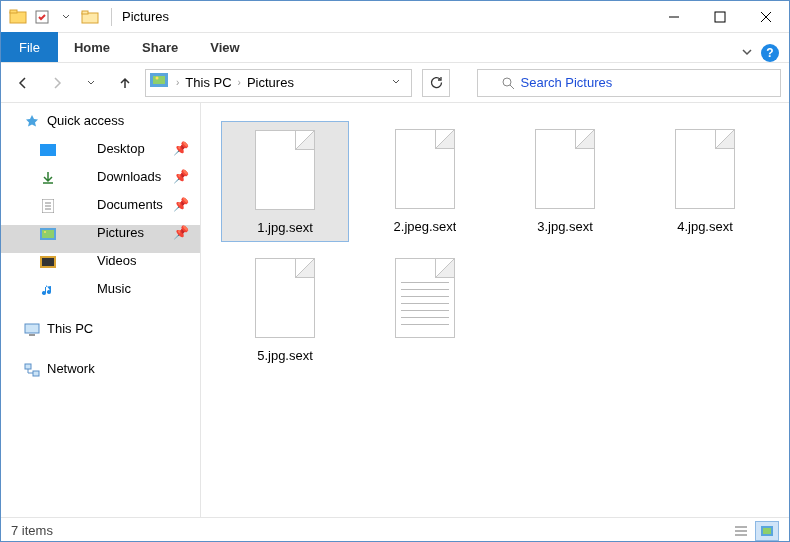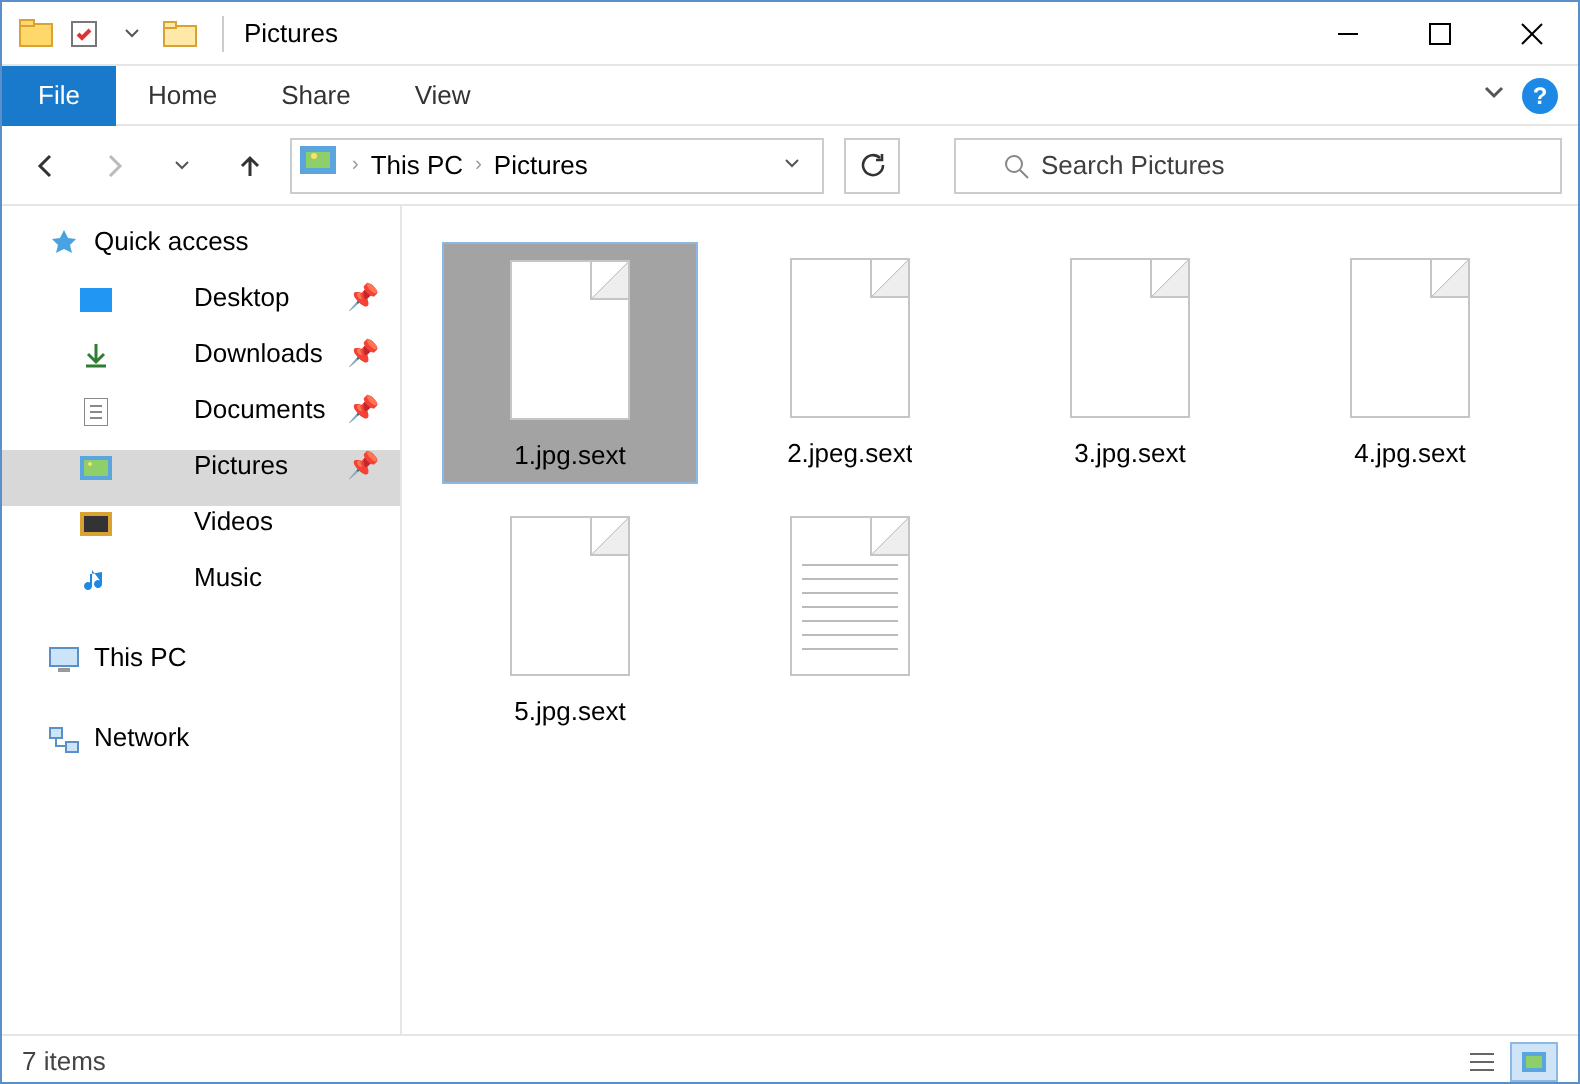--- a/index.html
+++ b/index.html
@@ -7,52 +7,52 @@
     
     .titlebar { display: flex; align-items: center; height: 32px; background: #fff; border-bottom: 1px solid #e5e5e5; }
     .titlebar-qat { display: flex; align-items: center; gap: 2px; padding: 0 6px; }
     .qat-item { width: 22px; height: 22px; display: flex; align-items: center; justify-content: center; }
     .title-sep { width: 1px; height: 18px; background: #ccc; margin: 0 4px; }
     .titlebar-title { padding-left: 6px; font-size: 13px; }
     .titlebar-spacer { flex: 1; }
     .win-controls { display: flex; }
     .win-btn { width: 46px; height: 30px; display: flex; align-items: center; justify-content: center; }
     
-    .ribbon { display: flex; align-items: center; height: 30px; border-bottom: 1px solid #e5e5e5; font-size: 13px; }
+    .ribbon { display: flex; align-items: flex-end; height: 30px; border-bottom: 1px solid #e5e5e5; font-size: 13px; }
     .file-tab { background: #1979ca; color: #fff; padding: 0 18px; height: 30px; display: flex; align-items: center; }
-    .ribbon-tab { padding: 0 16px; height: 30px; display: flex; align-items: center; color: #333; }
+    .ribbon-tab { padding: 0 16px; height: 30px; display: flex; align-items: center; color: #333; font-weight: bold; }
     .ribbon-spacer { flex: 1; }
     .ribbon-right { display: flex; align-items: center; gap: 8px; padding-right: 10px; }
     .help-circle { width: 18px; height: 18px; border-radius: 50%; background: #1e88e5; color: #fff; display: flex; align-items: center; justify-content: center; font-size: 12px; font-weight: bold; }
     
     .navbar { display: flex; align-items: center; gap: 6px; height: 40px; padding: 0 8px; border-bottom: 1px solid #e5e5e5; }
     .nav-arrow { width: 28px; height: 28px; display: flex; align-items: center; justify-content: center; color: #555; }
     .nav-arrow.dis { color: #bbb; }
     .breadcrumb-box { flex: 1; display: flex; align-items: center; border: 1px solid #ccc; height: 28px; padding: 0 4px; max-width: 320px; }
     .bc-icon { width: 20px; height: 20px; margin-right: 4px; }
     .bc-item { padding: 0 4px; }
     .bc-sep { color: #999; font-size: 10px; padding: 0 2px; }
     .bc-drop { margin-left: auto; padding: 0 6px; color: #555; }
     .refresh-btn { width: 28px; height: 28px; border: 1px solid #ccc; display: flex; align-items: center; justify-content: center; margin-left: 4px; }
-    .search-box { flex: 1; display: flex; align-items: center; border: 1px solid #ccc; height: 28px; padding: 0 23px; margin-left: 21px; color: #404040; }
+    .search-box { flex: 1; display: flex; align-items: center; border: 1px solid #ccc; height: 28px; padding: 0 23px; margin-left: 21px; color: #1d4ed8; }
     .search-box svg { margin-right: 6px; }
     
     .content { display: flex; height: 414px; }
     .sidebar { width: 210px; border-right: 1px solid #e5e5e5; padding: 10px 0; overflow: hidden; }
     .side-item { display: flex; align-items: flex-start; height: 28px; padding: 0 0 0 22px; gap: 6px; position: relative; }
     .side-item.selected { background: #d8d8d8; }
     .side-item.sub { padding-left: 38px; gap: 40px; }
     .side-item .pin { position: absolute; right: 10px; color: #888; }
     .side-group-spacer { height: 12px; }
     .side-icon { width: 18px; height: 18px; display: flex; align-items: center; justify-content: center; }
     
     .main { flex: 1; padding: 18px 20px 10px 20px; }
     .file-grid { display: grid; grid-template-columns: repeat(4, 128px); gap: 8px 12px; }
     .file-item { display: flex; flex-direction: column; align-items: center; width: 128px; padding: 4px 2px; text-align: center; font-size: 13px; }
-    .file-item.sel { border: 1px solid #8cb8e4; background: #a3a3a3; }
+    .file-item.sel { border: 1px solid #8cb8e4; background: #e5e5e5; }
     .file-icon { width: 72px; height: 88px; margin-bottom: 6px; position: relative; }
     .file-icon .page { position: absolute; inset: 4px 6px 4px 6px; background: #fff; border: 1px solid #c5c5c5; }
     .file-icon .page::before { content: ""; position: absolute; top: 0; right: 0; width: 18px; height: 18px; background: linear-gradient(135deg, transparent 49%, #c5c5c5 50%, #eee 52%); border-left: 1px solid #c5c5c5; border-bottom: 1px solid #c5c5c5; }
     .file-icon.txt .lines { position: absolute; top: 28px; left: 12px; right: 12px; bottom: 14px; background: repeating-linear-gradient(to bottom, #bbb 0 1px, transparent 1px 7px); }
     .file-label { line-height: 1.3; word-break: break-word; max-height: 34px; overflow: hidden; }
     
     .statusbar { display: flex; align-items: center; height: 26px; border-top: 1px solid #e5e5e5; padding: 0 10px; font-size: 13px; color: #444; }
     .status-spacer { flex: 1; }
     .view-toggle { display: flex; gap: 2px; }
     .view-btn { width: 24px; height: 20px; border: 1px solid transparent; display: flex; align-items: center; justify-content: center; }

